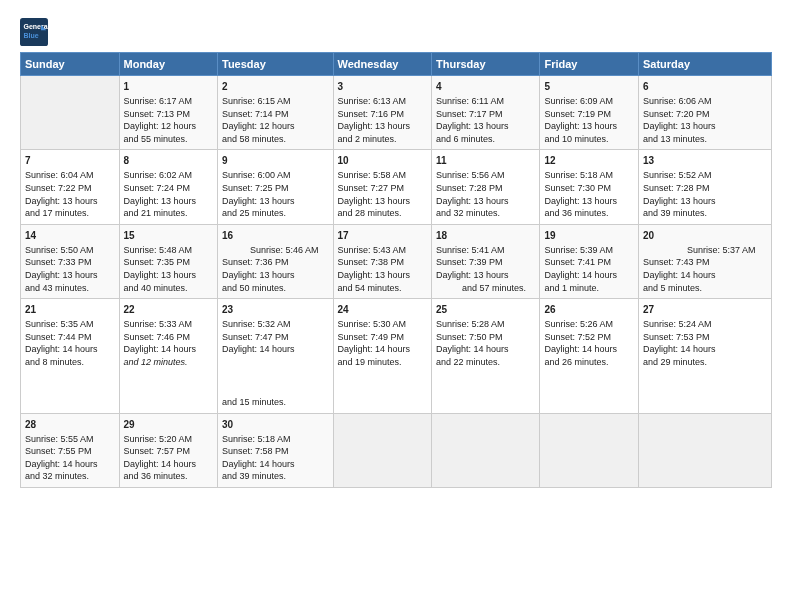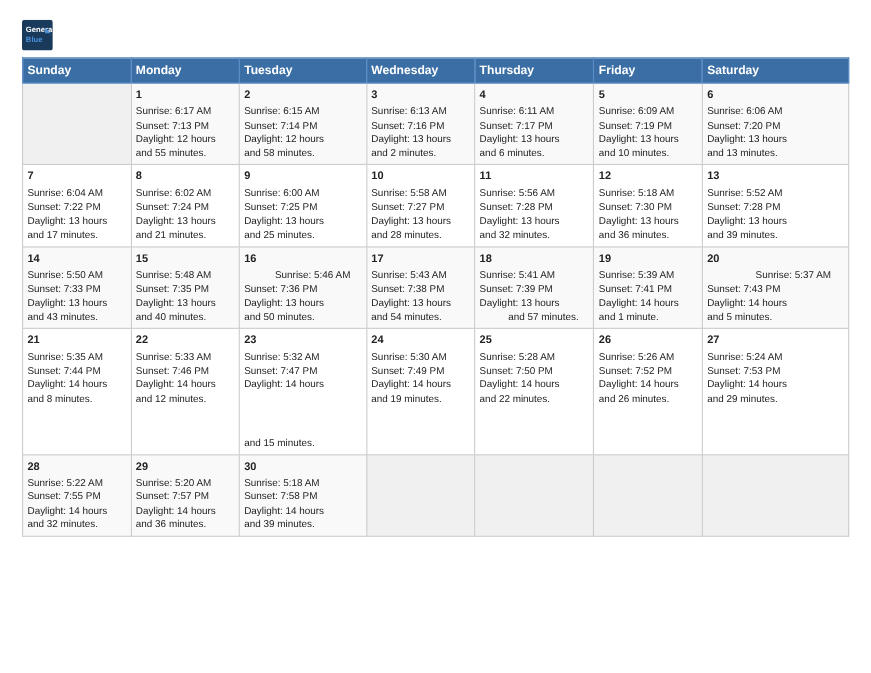--- a/index.html
+++ b/index.html
@@ -282,21 +282,21 @@
             <span style="display: block;">Sunrise: 5:35 AM</span>
             <span style="display: block;">Sunset: 7:44 PM</span>
             <span style="display: block;">Daylight: 14 hours</span>
             <span style="display: block;">and 8 minutes.</span>
           </td>
           <td>
             <span class="day-num">22</span>
             <span style="display: block;">Sunrise: 5:33 AM</span>
             <span style="display: block;">Sunset: 7:46 PM</span>
             <span style="display: block;">Daylight: 14 hours</span>
-            <span style="display: block;">and 12 minutes.</span>
+            <span style="display: block; font-style: italic;">and 12 minutes.</span>
           </td>
           <td>
             <span class="day-num">23</span>
             <span style="display: block;">Sunrise: 5:32 AM</span>
             <span style="display: block;">Sunset: 7:47 PM</span>
             <span style="display: block;">Daylight: 14 hours</span>
             <span style="display: block; margin-top: 40px;">and 15 minutes.</span>
           </td>
           <td>
             <span class="day-num">24</span>
@@ -323,21 +323,21 @@
             <span class="day-num">27</span>
             <span style="display: block;">Sunrise: 5:24 AM</span>
             <span style="display: block;">Sunset: 7:53 PM</span>
             <span style="display: block;">Daylight: 14 hours</span>
             <span style="display: block;">and 29 minutes.</span>
           </td>
         </tr>
         <tr>
           <td>
             <span class="day-num">28</span>
-            <span style="display: block;">Sunrise: 5:22 AM</span>
+            <span style="display: block;">Sunrise: 5:55 AM</span>
             <span style="display: block;">Sunset: 7:55 PM</span>
             <span style="display: block;">Daylight: 14 hours</span>
             <span style="display: block;">and 32 minutes.</span>
           </td>
           <td>
             <span class="day-num">29</span>
             <span style="display: block;">Sunrise: 5:20 AM</span>
             <span style="display: block;">Sunset: 7:57 PM</span>
             <span style="display: block;">Daylight: 14 hours</span>
             <span style="display: block;">and 36 minutes.</span>

